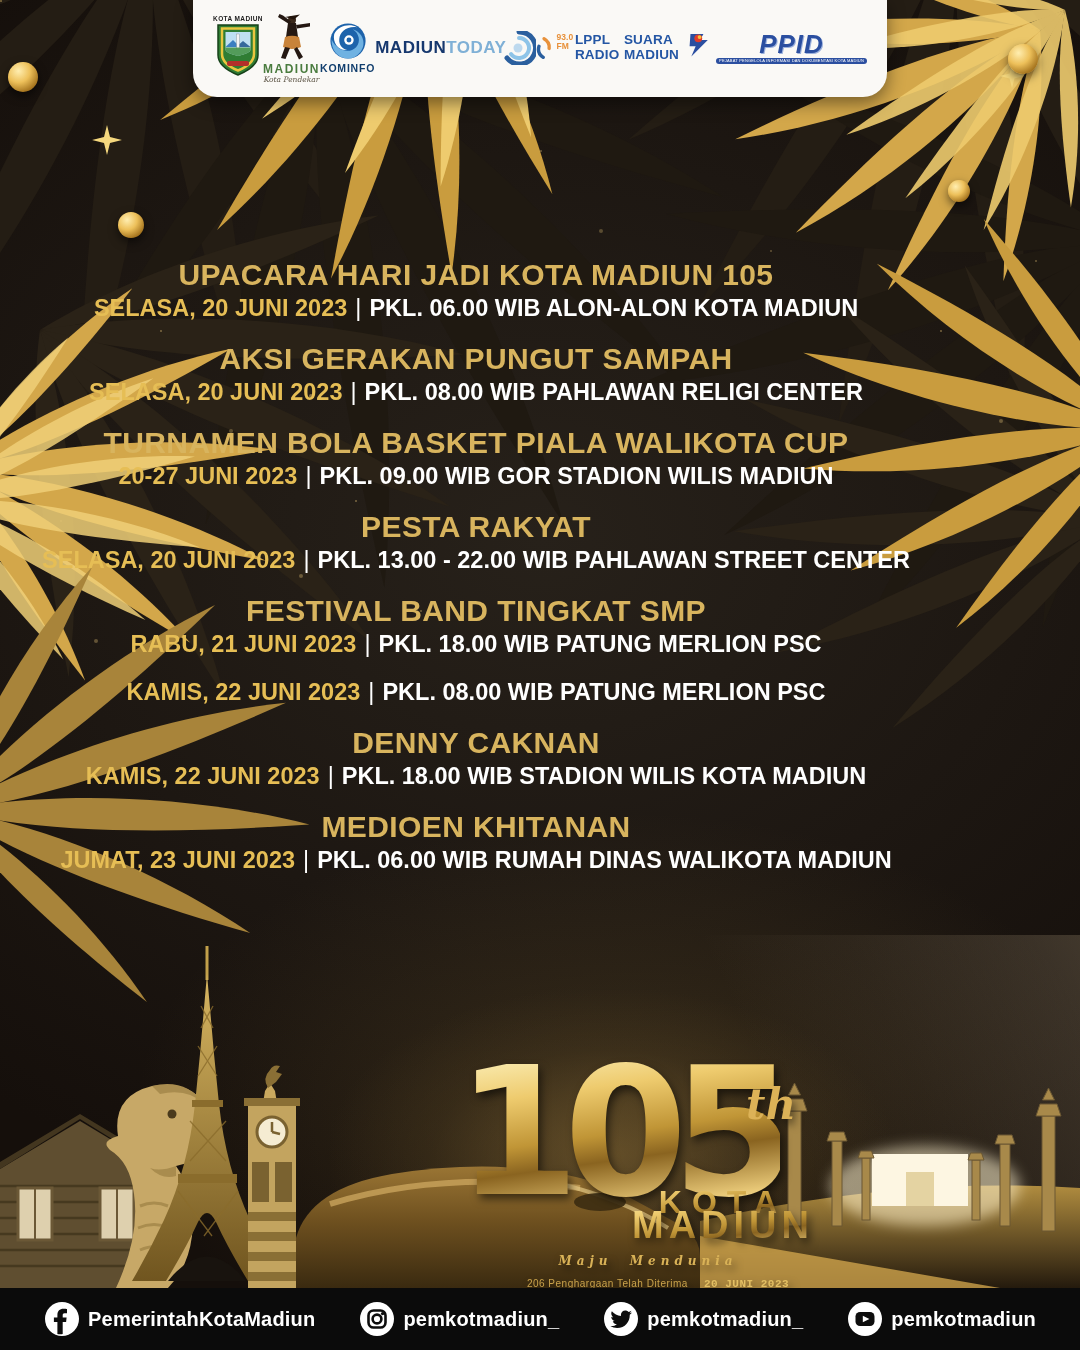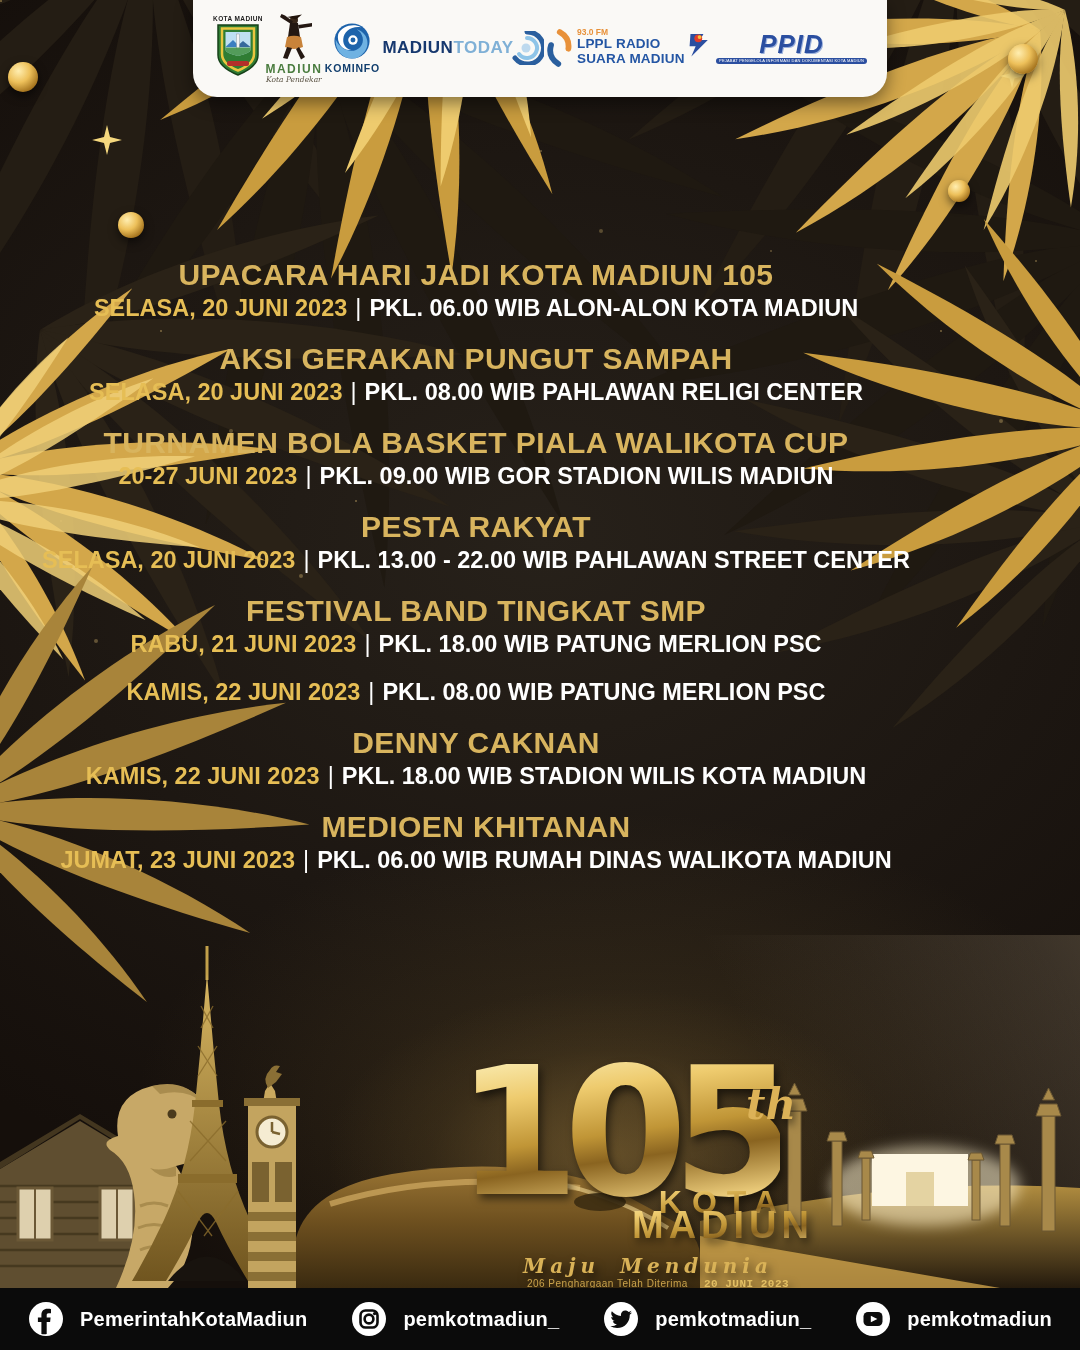--- a/index.html
+++ b/index.html
@@ -39,21 +39,21 @@
   .logo{display:flex;flex-direction:column;align-items:center;justify-content:center;line-height:1;}
   .emblem-caption{font-size:6.5px;font-weight:bold;color:#222;letter-spacing:.4px;margin-bottom:1px;}
   .dancer-word{font-size:12px;font-weight:bold;color:#4a7c3f;letter-spacing:1.5px;margin-top:1px;}
   .dancer-script{font-family:"DejaVu Serif",serif;font-style:italic;font-size:7.5px;color:#5a5243;margin-top:1px;}
   .kominfo-word{font-size:10.5px;font-weight:bold;color:#123f6e;letter-spacing:.8px;margin-top:3px;}
   .mtoday{flex-direction:row;align-items:center;}
   .mtoday-text{font-size:17px;font-weight:bold;letter-spacing:.5px;}
   .mtoday-text .p1{color:#16386e;}
   .mtoday-text .p2{color:#7fb0d6;}
   .lppl{flex-direction:row;align-items:center;gap:5px;}
-  .lppl-col{display:flex;flex-direction:column;line-height:1.1;}
+  .lppl-col{display:flex;line-height:1.1;}
   .lppl-fm{font-size:8.5px;font-weight:bold;color:#e8913a;}
   .lppl-l1,.lppl-l2{font-size:13.5px;font-weight:bold;color:#2456a4;letter-spacing:.2px;}
   .ppid{flex-direction:row;align-items:flex-start;gap:3px;}
   .ppid-col{display:flex;flex-direction:column;align-items:center;}
   .ppid-word{font-size:26px;font-weight:bold;font-style:italic;color:#2b4fa0;letter-spacing:1px;
     text-shadow:1px 1px 0 #9db2dd;}
   .ppid-bar{margin-top:1px;background:#2b4fa0;border-radius:4px;padding:1px 3px;font-size:4px;color:#fff;
     white-space:nowrap;letter-spacing:.2px;}
 
   
@@ -75,31 +75,31 @@
     -webkit-background-clip:text;background-clip:text;color:transparent;}
   .num{position:absolute;left:28px;top:-18px;font-family:"DejaVu Sans",sans-serif;font-weight:bold;
     font-size:178px;line-height:1;letter-spacing:-16px;}
   .th{position:absolute;left:318px;top:18px;font-family:"DejaVu Serif",serif;font-style:italic;
     font-weight:bold;font-size:42px;color:#dcb257;}
   .kota{position:absolute;left:135px;top:122px;width:320px;text-align:center;font-weight:bold;
     font-size:32px;letter-spacing:10px;}
   .madiun{position:absolute;left:105px;top:142px;width:380px;text-align:center;font-weight:bold;
     font-size:38px;letter-spacing:5px;}
   .tagline{position:absolute;left:30px;top:192px;width:380px;text-align:center;
-    font-family:"DejaVu Serif",serif;font-style:italic;font-weight:bold;font-size:20px;
+    font-family:"DejaVu Serif",serif;font-style:italic;font-weight:bold;font-size:12px;
     color:#d9b257;letter-spacing:5px;word-spacing:8px;}
   .achv{position:absolute;left:10px;top:216px;width:440px;display:flex;justify-content:center;
     align-items:baseline;gap:16px;}
   .achv .a1{font-size:10px;color:#c9a24b;letter-spacing:.5px;}
   .achv .a2{font-size:11px;font-weight:bold;color:#e3bf63;letter-spacing:.5px;font-family:Liberation Mono, monospace;}
 
   
   .footer{position:absolute;left:0;bottom:0;width:1080px;height:62px;background:#0b0b0b;
     display:flex;align-items:center;justify-content:center;gap:44px;}
-  .social{display:flex;align-items:center;gap:16px;}
+  .social{display:flex;align-items:center;gap:8px;}
   .social-label{color:#fff;font-weight:bold;font-size:20px;letter-spacing:.2px;}
 </style>
 </head>
 <body>
 
 <div class="poster">
 
   <svg class="decor" width="1080" height="1350" viewBox="0 0 1080 1350">
     <defs>
       <path id="blade" d="M0,0 C60,-16 150,-22 235,-7 C150,5 60,12 0,0 Z"></path>

